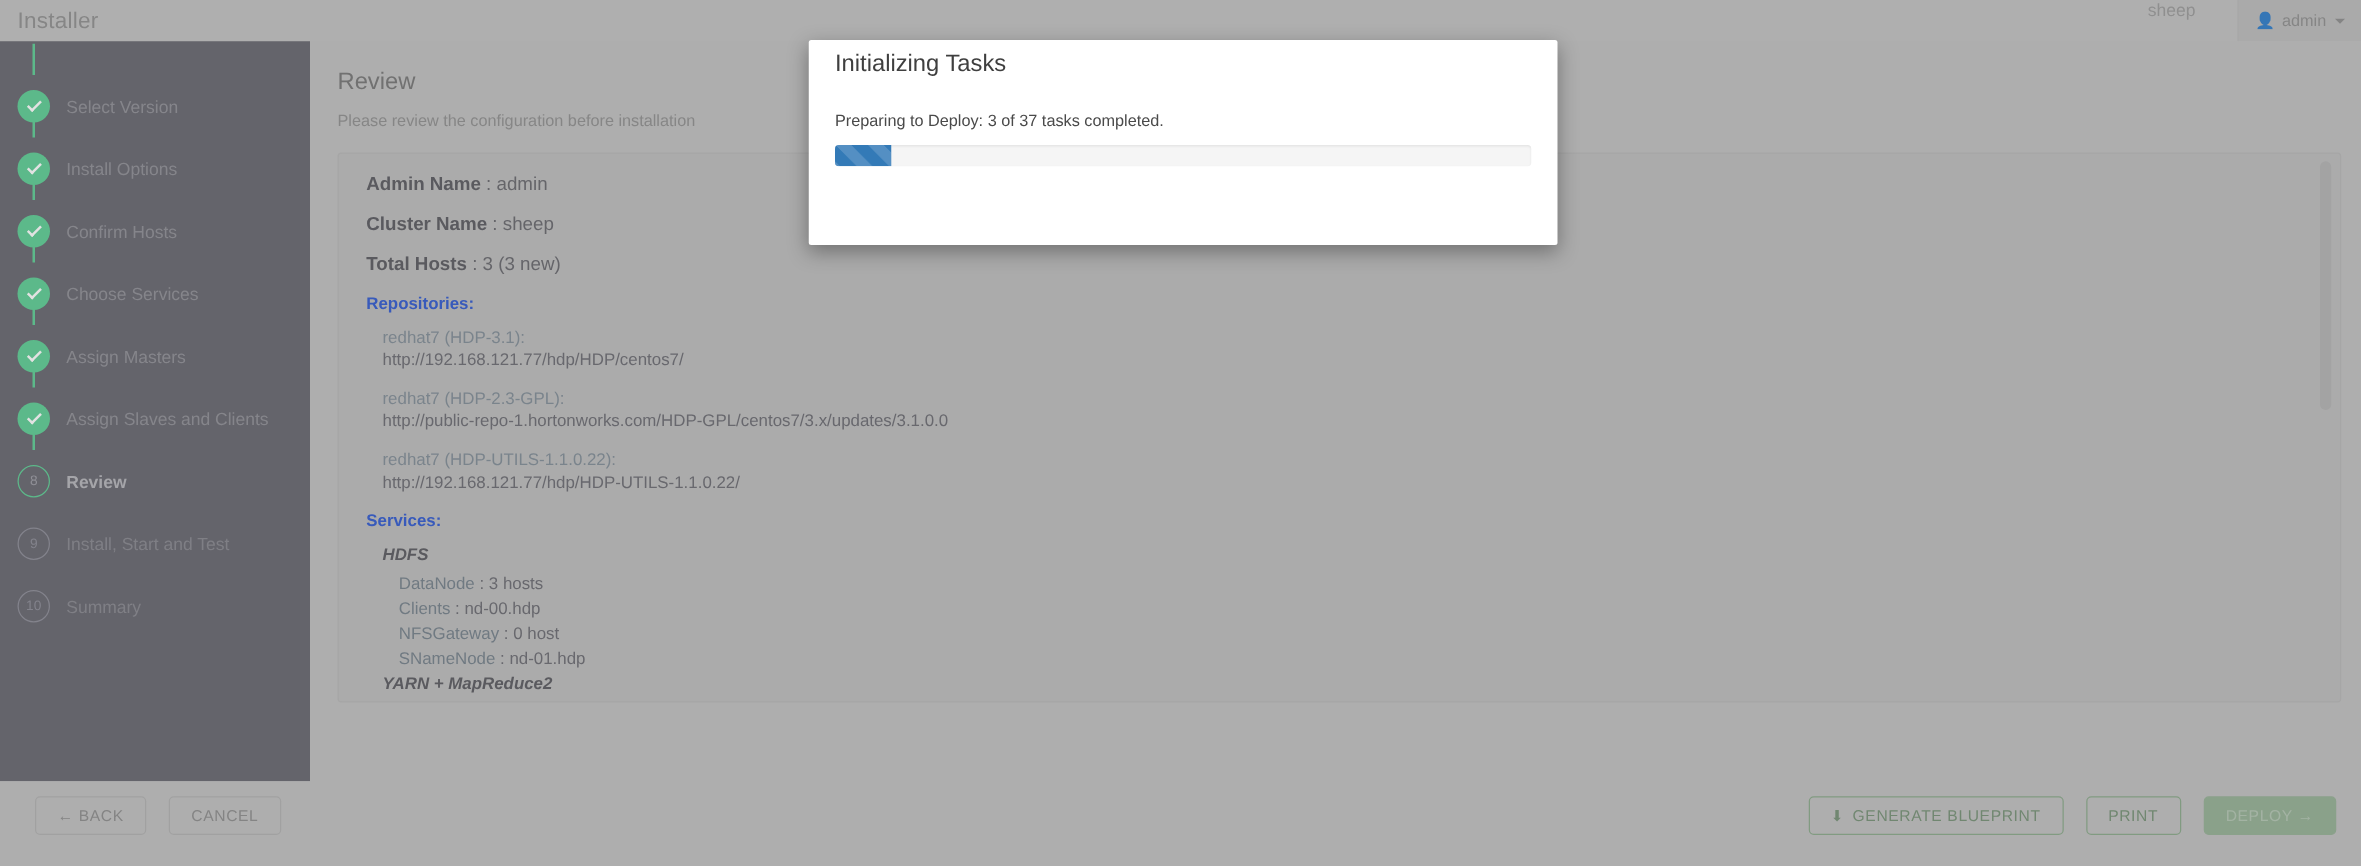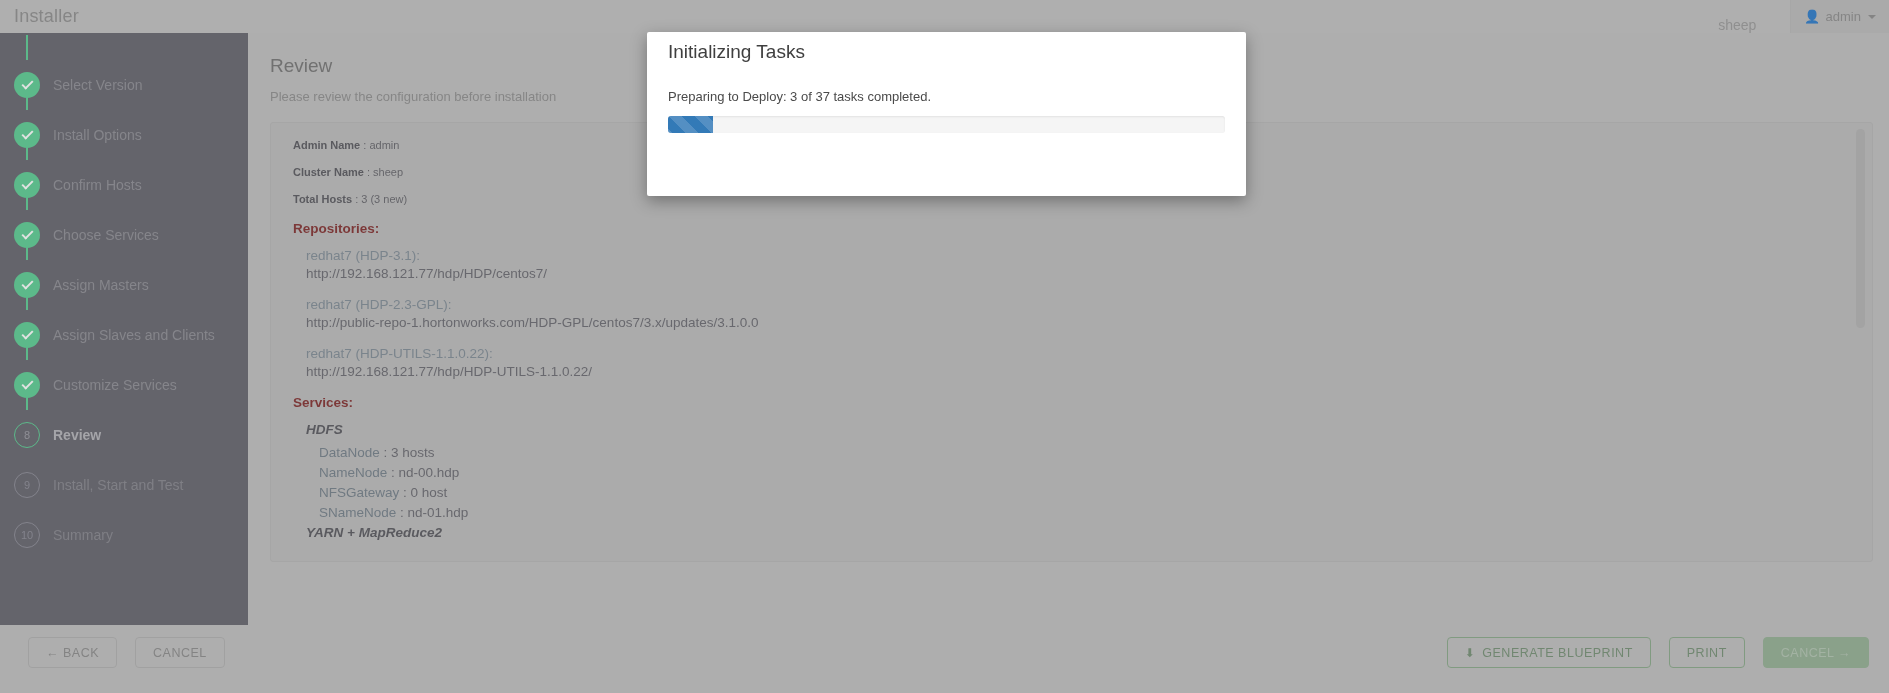--- a/index.html
+++ b/index.html
@@ -14,21 +14,21 @@
   
   .header {
     position: absolute; left: 0; top: 0; width: 1889px; height: 33px;
     background: #c8c8c8;
     display: flex; align-items: center;
   }
   .brand {
     margin-left: 14px; font-size: 18px; color: #8d8d8d; letter-spacing: .2px;
   }
   .header-right {
-    margin-left: auto; display: flex; align-items: flex-end; height: 33px;
+    margin-left: auto; display: flex; align-items: flex-start; height: 33px;
   }
   .cluster-label { font-size: 14px; color: #9a9a9a; margin-right: 34px; }
   .user-menu {
     display: flex; align-items: center; gap: 5px;
     height: 33px; padding: 0 13px;
     background: #c0c0c0; color: #8c8c8c; font-size: 13px;
     border-left: 1px solid #bcbcbc;
   }
   .user-icon { font-size: 13px; line-height: 1; color: #8a8a8a; }
   .caret {
@@ -89,23 +89,23 @@
   .panel {
     position: relative;
     margin-top: 4px;
     height: 440px;
     background: #c2c2c2;
     border: 1px solid #bababa;
     border-radius: 3px;
     overflow: hidden;
   }
   .panel-inner { padding: 16px 22px 10px 22px; }
-  .kv { font-size: 11px; color: #5d5d64; margin-bottom: 14px; line-height: 1.2; }
+  .kv { font-size: 15px; color: #5d5d64; margin-bottom: 14px; line-height: 1.2; }
   .kv b { color: #4e4e55; font-weight: bold; }
-  .sec-head { font-size: 13.5px; color: #7f1d1d; font-weight: bold; margin-bottom: 12px; }
+  .sec-head { font-size: 13.5px; color: #1d4ed8; font-weight: bold; margin-bottom: 12px; }
   .repo { margin: 0 0 16px 13px; }
   .repo-name { font-size: 13.5px; color: #7c8a96; margin-bottom: 3px; }
   .repo-url { font-size: 13.5px; color: #62626a; }
   .svc-name {
     font-size: 13.5px; color: #4e4e55; font-style: italic;
     font-weight: bold; margin: 0 0 8px 13px;
   }
   .svc-item {
     font-size: 13.5px; color: #6d7b87; margin: 0 0 5px 26px;
   }
@@ -231,27 +231,20 @@
             <span class="tick"></span>
           </div>
           <div class="label">Assign Masters</div>
         </div>
         <div class="step done">
           <div class="connector"></div>
           <div class="dot">
             <span class="tick"></span>
           </div>
           <div class="label">Assign Slaves and Clients</div>
-        </div>
-        <div class="step done">
-          <div class="connector"></div>
-          <div class="dot">
-            <span class="tick"></span>
-          </div>
-          <div class="label">Customize Services</div>
         </div>
         <div class="step current">
           <div class="connector"></div>
           <div class="dot">8</div>
           <div class="label">Review</div>
         </div>
         <div class="step todo">
           <div class="dot">9</div>
           <div class="label">Install, Start and Test</div>
         </div>
@@ -280,21 +273,21 @@
             <div class="repo-name">redhat7 (HDP-2.3-GPL):</div>
             <div class="repo-url">http://public-repo-1.hortonworks.com/HDP-GPL/centos7/3.x/updates/3.1.0.0</div>
           </div>
           <div class="repo">
             <div class="repo-name">redhat7 (HDP-UTILS-1.1.0.22):</div>
             <div class="repo-url">http://192.168.121.77/hdp/HDP-UTILS-1.1.0.22/</div>
           </div>
           <div class="sec-head">Services:</div>
           <div class="svc-name">HDFS</div>
           <div class="svc-item"><span>DataNode</span><span class="v"> : 3 hosts</span></div>
-          <div class="svc-item"><span>NameNode</span><span class="v"> : nd-00.hdp</span></div>
+          <div class="svc-item"><span>Clients</span><span class="v"> : nd-00.hdp</span></div>
           <div class="svc-item"><span>NFSGateway</span><span class="v"> : 0 host</span></div>
           <div class="svc-item"><span>SNameNode</span><span class="v"> : nd-01.hdp</span></div>
           <div class="svc-name">YARN + MapReduce2</div>
         </div>
       <div class="vscroll">
         <div class="thumb"></div>
       </div>
     </div>
   </div>
 
@@ -309,21 +302,21 @@
     </div>
     <div class="footer-right">
       <div class="btn btn-outline-green">
         <span class="dl-icon">⬇</span>
         <span>GENERATE BLUEPRINT</span>
       </div>
       <div class="btn btn-outline-green">
         <span>PRINT</span>
       </div>
       <div class="btn btn-green">
-        <span>CANCEL →</span>
+        <span>DEPLOY →</span>
       </div>
     </div>
   </div>
 
   <div class="backdrop"></div>
   <div class="modal">
     <div class="modal-title">Initializing Tasks</div>
     <div class="modal-body">
       <div class="modal-status">Preparing to Deploy: 3 of 37 tasks completed.</div>
       <div class="progress">

